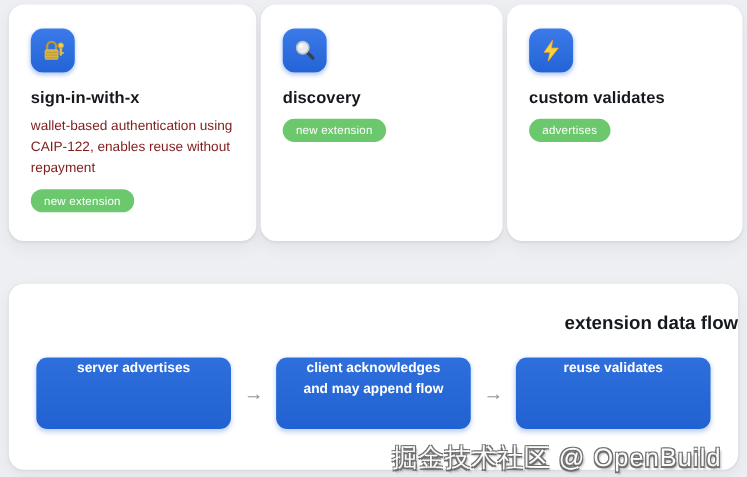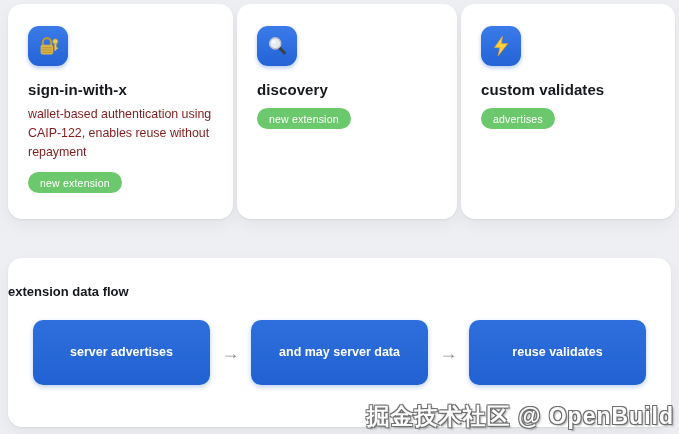--- a/index.html
+++ b/index.html
@@ -63,60 +63,60 @@
   
   .flow-panel {
     position: absolute;
     left: 8px; top: 258px;
     width: 663px; height: 169px;
     background: #ffffff;
     border-radius: 14px;
     box-shadow: 0 1px 2px rgba(16,24,40,.06), 0 6px 16px rgba(16,24,40,.05);
   }
   .flow-title {
-    text-align: left;
+    text-align: right;
     padding-top: 26px;
-    font-size: 13px;
+    font-size: 17px;
     font-weight: bold;
     color: #15181c;
   }
   .flow-row {
     margin-top: 21px;
     display: flex;
     align-items: center;
     justify-content: center;
   }
   .flow-step {
     width: 177px; height: 65px;
     background: linear-gradient(180deg, #2e6fdd 0%, #2161d1 100%);
     border-radius: 10px;
     color: #ffffff;
     display: flex; flex-direction: column;
-    align-items: center; justify-content: center;
+    align-items: center; 
     font-size: 12.5px;
     font-weight: bold;
     line-height: 19px;
     text-align: center;
     box-shadow: 0 2px 5px rgba(33,97,209,.30);
   }
   .flow-arrow {
     width: 41px;
     text-align: center;
     color: #8b939d;
     font-size: 18px;
     line-height: 1;
     user-select: none;
   }
 
   
   .watermark {
     position: absolute;
-    right: 5px; bottom: 2px;
+    right: 23px; bottom: 2px;
     font-size: 23px;
-    font-weight: bold;
+    font-weight: normal;
     letter-spacing: 1px;
     color: #fcfcfc;
     text-shadow:
       -1px -1px 0 #6f6f6f,
        1px -1px 0 #6f6f6f,
       -1px  1px 0 #6f6f6f,
        1px  1px 0 #6f6f6f,
        2px  2px 2px rgba(0,0,0,.30);
     white-space: nowrap;
   }
@@ -170,21 +170,22 @@
     <div class="flow-title">extension data flow</div>
     <div class="flow-row">
 
       <div class="flow-step">
         <span>server advertises</span>
       </div>
 
       <div class="flow-arrow">→</div>
 
       <div class="flow-step">
-        <span>and may server data</span>
+        <span>client acknowledges</span>
+        <span>and may append flow</span>
       </div>
 
       <div class="flow-arrow">→</div>
 
       <div class="flow-step">
         <span>reuse validates</span>
       </div>
 
     </div>
   </div>

